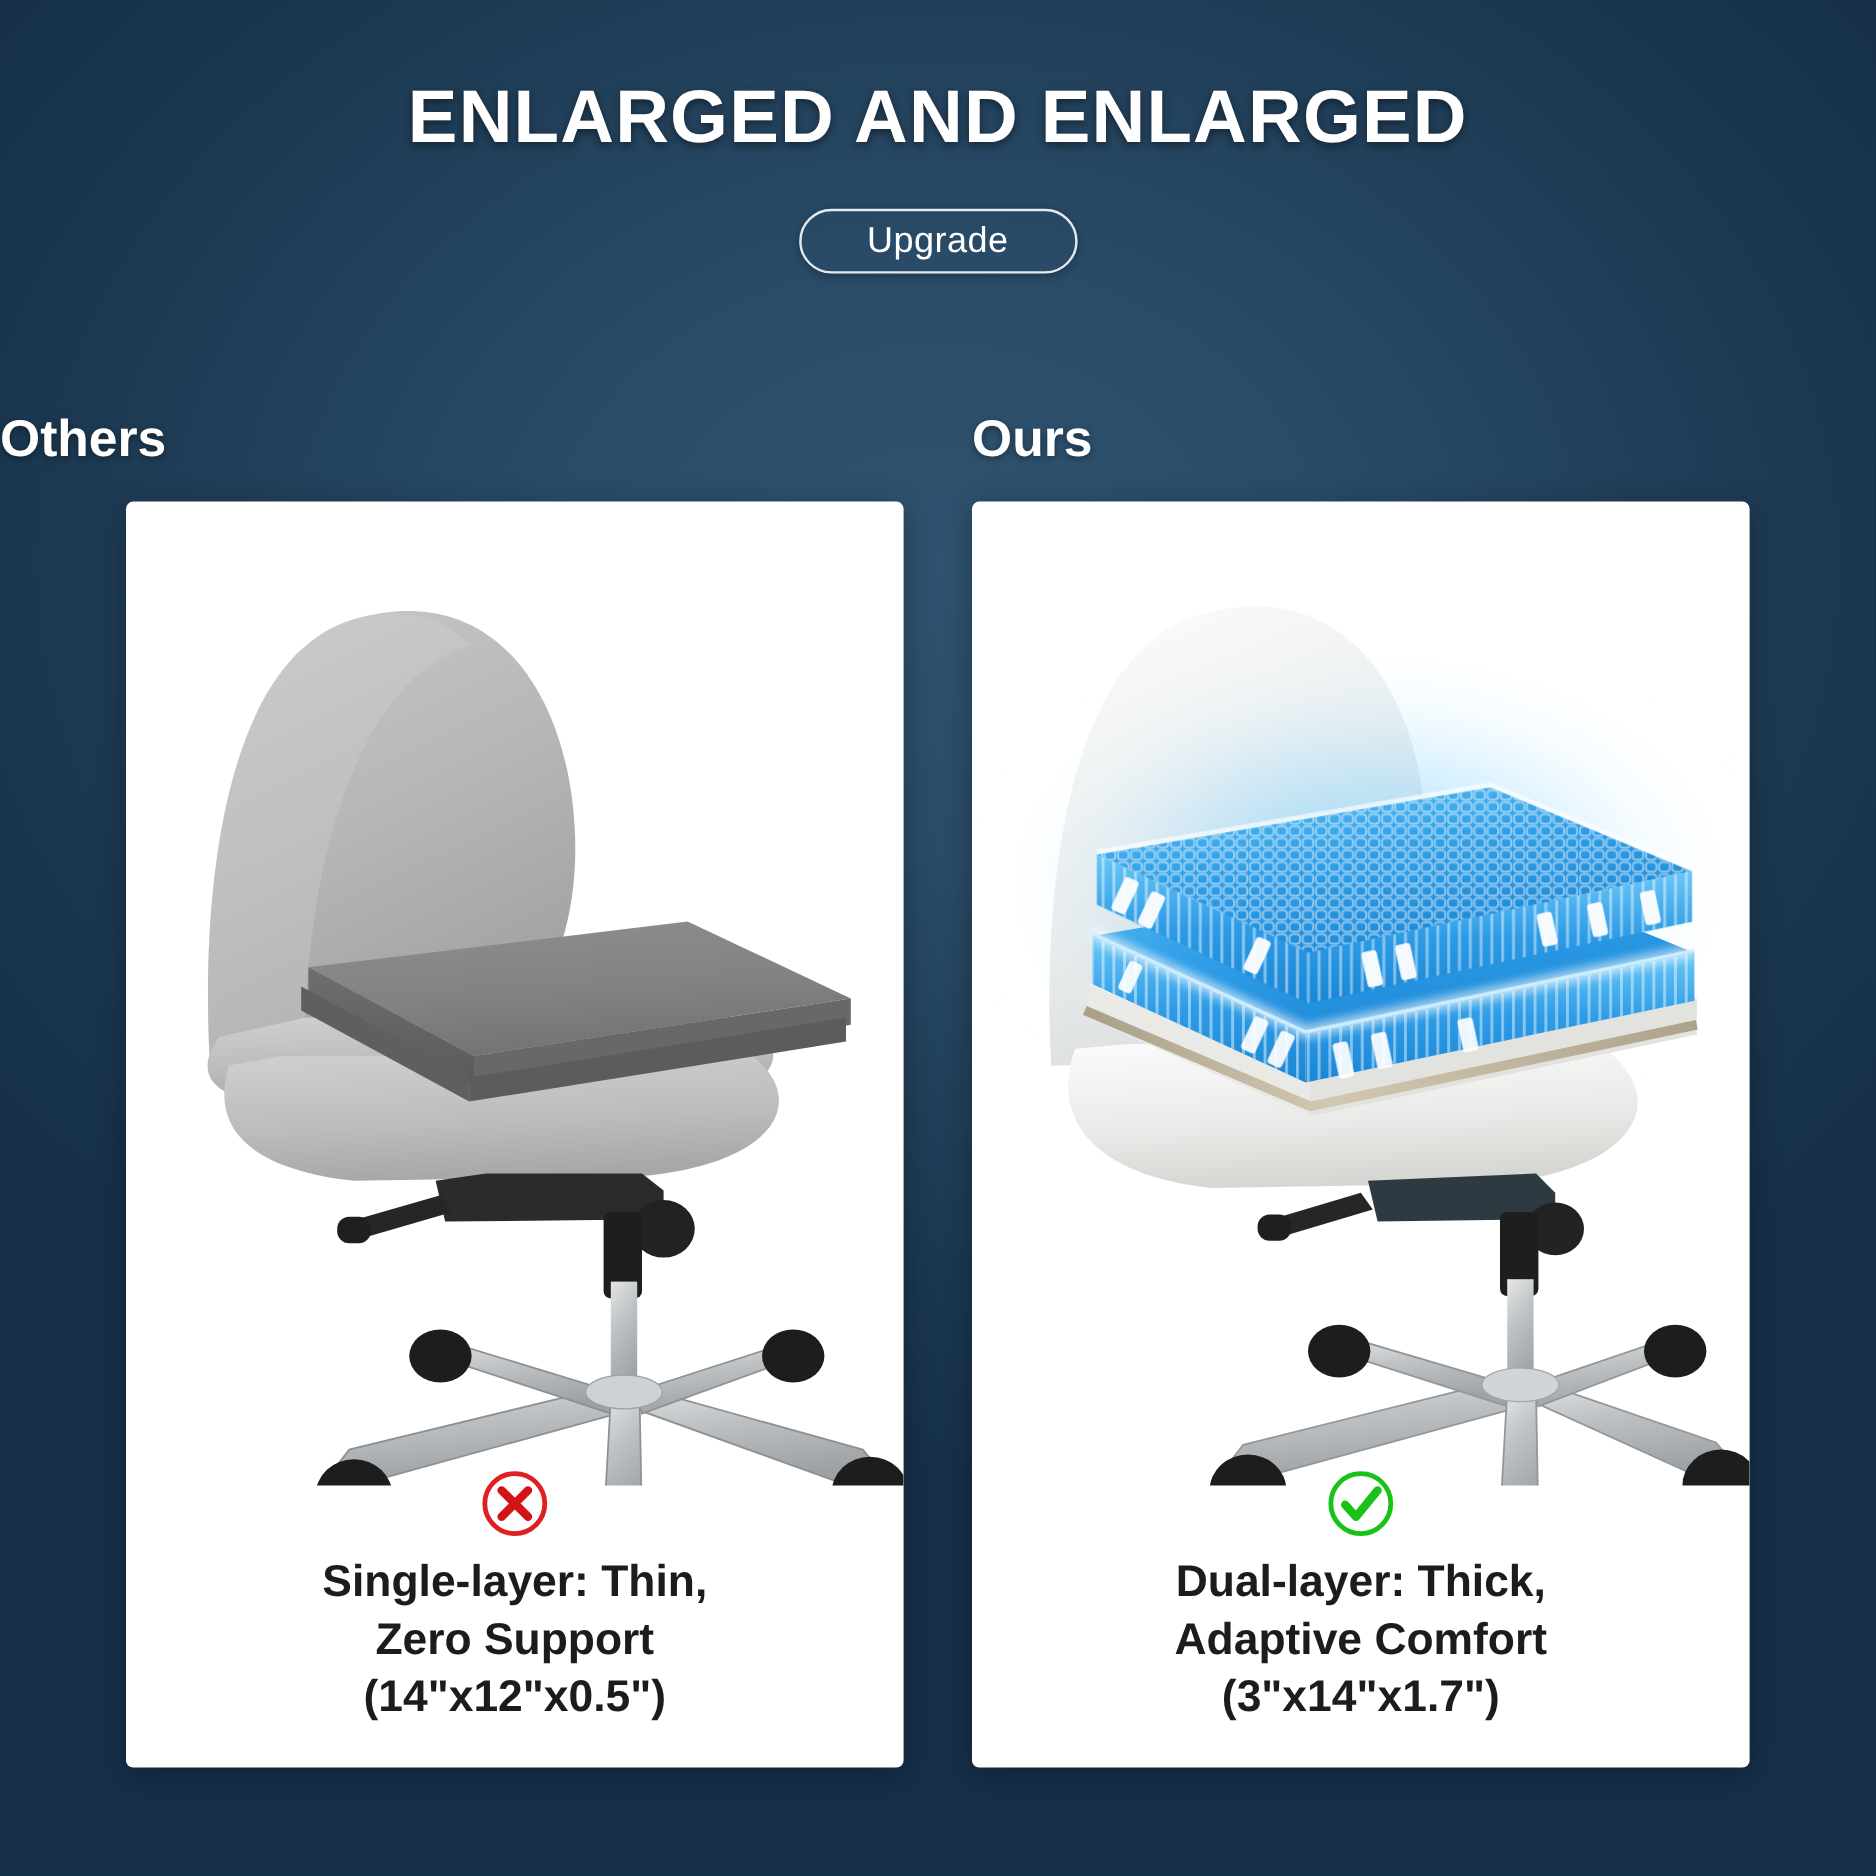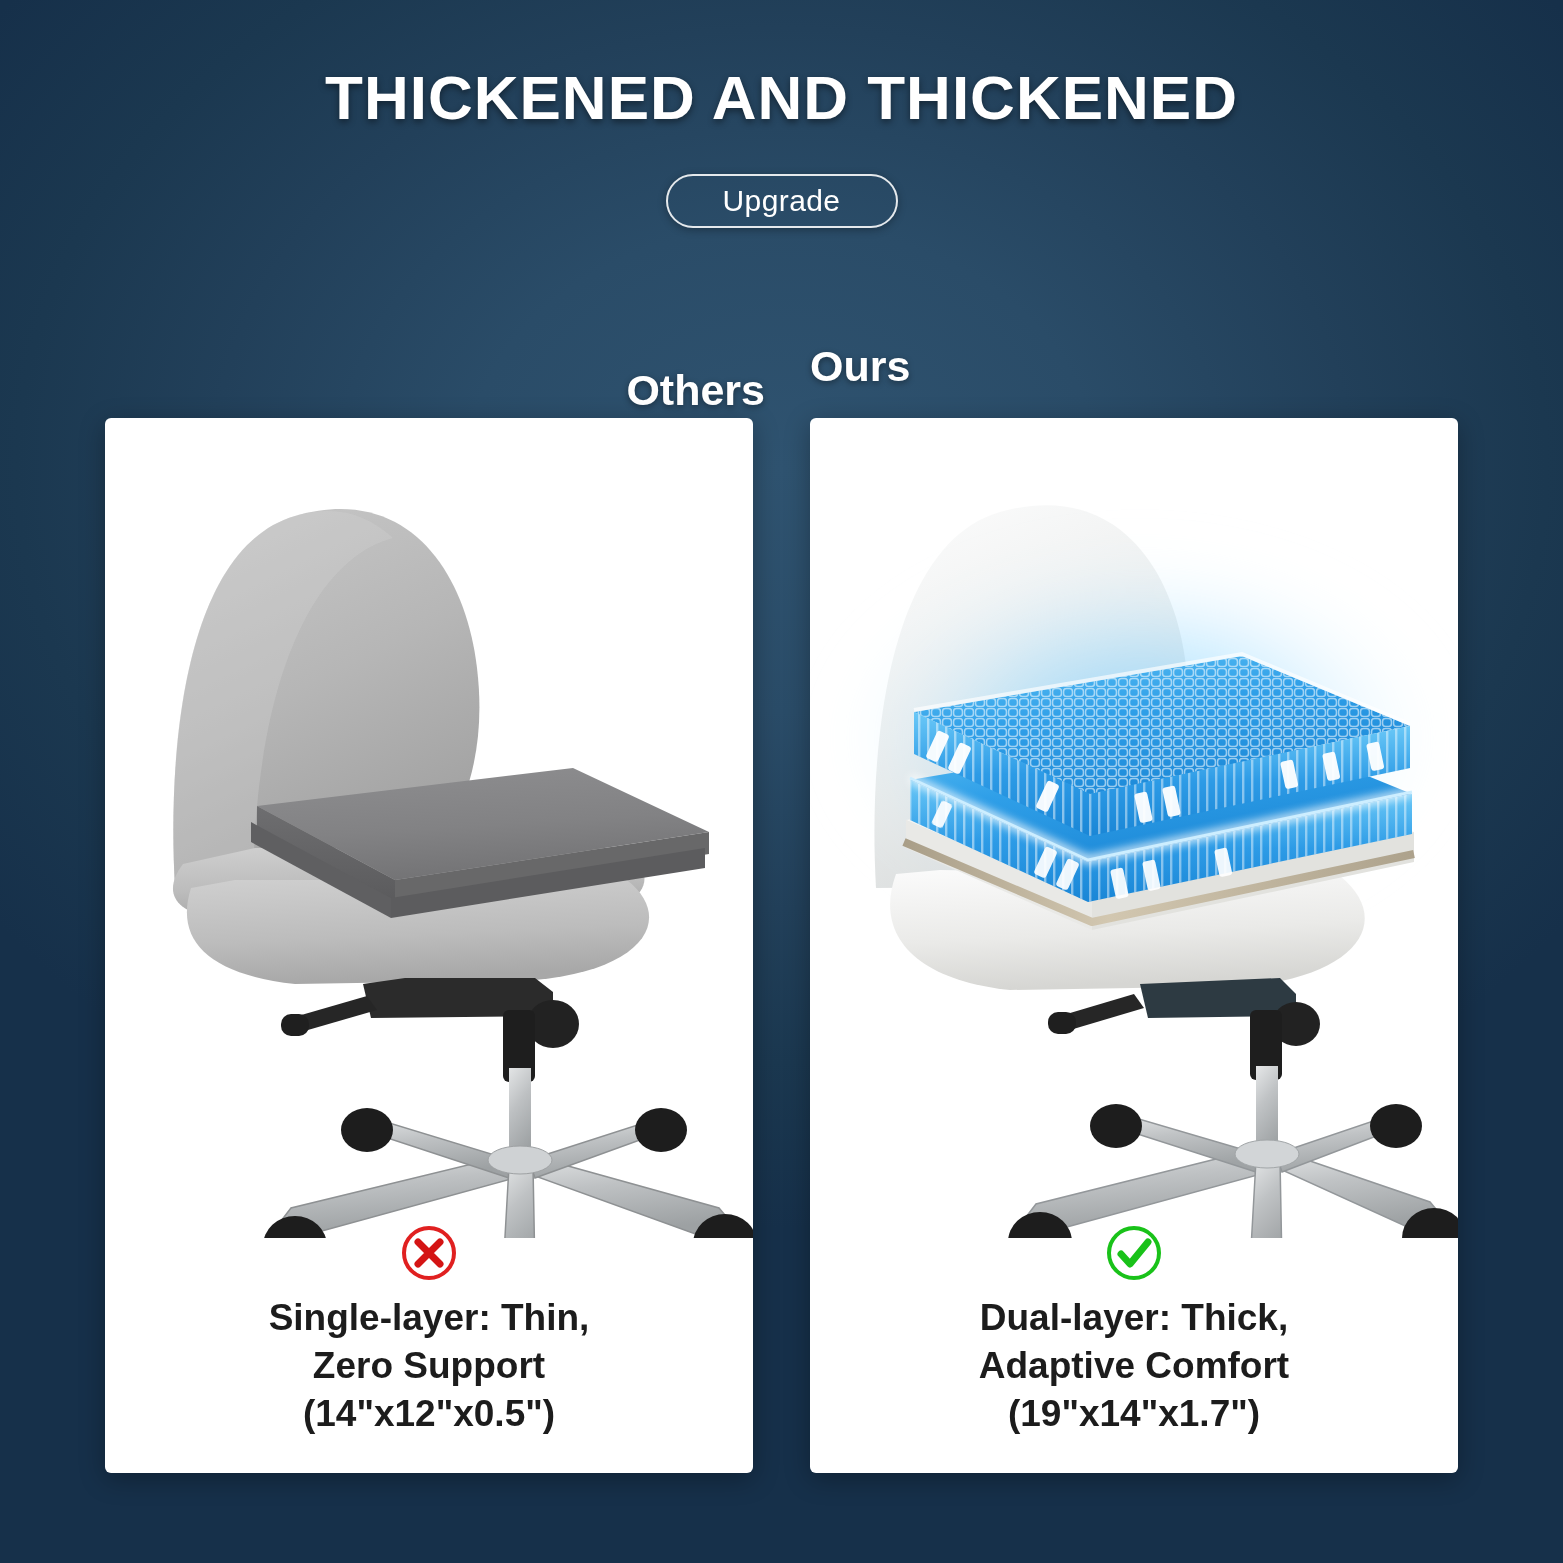--- a/index.html
+++ b/index.html
@@ -32,21 +32,21 @@
     color:#fff;font-size:30px;letter-spacing:.4px;
     box-shadow:0 2px 8px rgba(0,0,0,.3);
     padding:0 34px;
   }
 
   .col-label{
     position:absolute;top:342px;
     font-size:43px;font-weight:bold;color:#ffffff;
     text-shadow:0 2px 6px rgba(0,0,0,.4);
   }
-  .col-label.left{left:12px;width:753px;text-align:right;margin-top:24px;}
+  .col-label.left{left:0;width:753px;text-align:left;}
   .col-label.right{left:810px;width:753px;}
 
   
   .card{
     position:absolute;top:418px;height:1055px;width:648px;
     background:#ffffff;border-radius:6px;overflow:hidden;
     box-shadow:0 6px 26px rgba(0,0,0,.30);
   }
   .card.left{left:105px;}
   .card.right{left:810px;}
@@ -64,21 +64,21 @@
     font-size:37px;font-weight:bold;line-height:48px;
     padding:0 26px;box-sizing:border-box;
     white-space:pre-line;
   }
 </style>
 </head>
 <body>
 
 <div class="stage">
 
-  <div class="hero-title">THICKENED AND THICKENED</div>
+  <div class="hero-title">ENLARGED AND ENLARGED</div>
   <div class="badge">
     <span>Upgrade</span>
   </div>
 
   <div class="col-label left">Others</div>
   <div class="col-label right">Ours</div>
 
   <div class="card left">
     <div class="scene">
       <svg width="648" height="820" viewBox="0 0 648 820">
@@ -295,16 +295,16 @@
     </div>
 
     <div class="verdict">
       <svg class="icon-circle" viewBox="0 0 58 58">
         <circle cx="29" cy="29" r="25" fill="none" stroke="#19c219" stroke-width="4"></circle>
         <path d="M16 30 L25 40 L43 18" fill="none" stroke="#19c219" stroke-width="7" stroke-linecap="round" stroke-linejoin="round"></path>
       </svg>
     </div>
     <div class="caption">Dual-layer: Thick,
 Adaptive Comfort
-(19"x14"x1.7")</div>
+(3"x14"x1.7")</div>
   </div>
 
 </div>
 
 </body></html>

